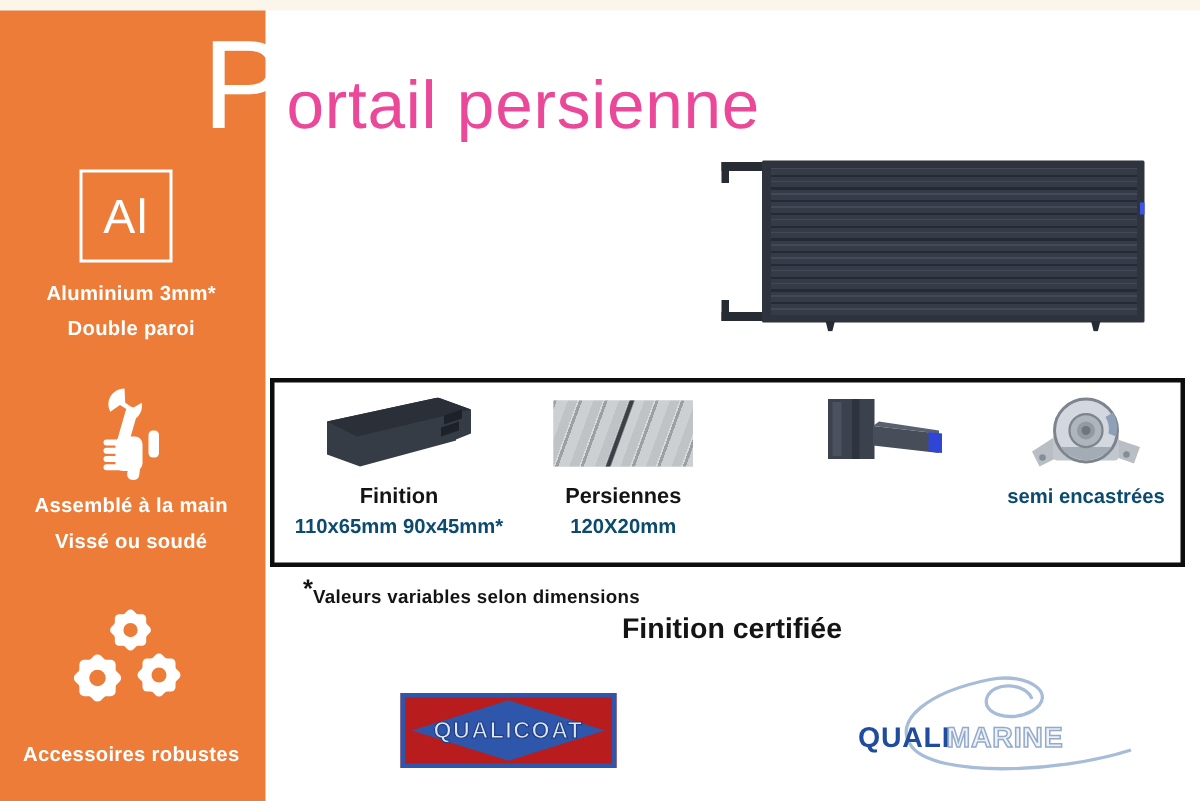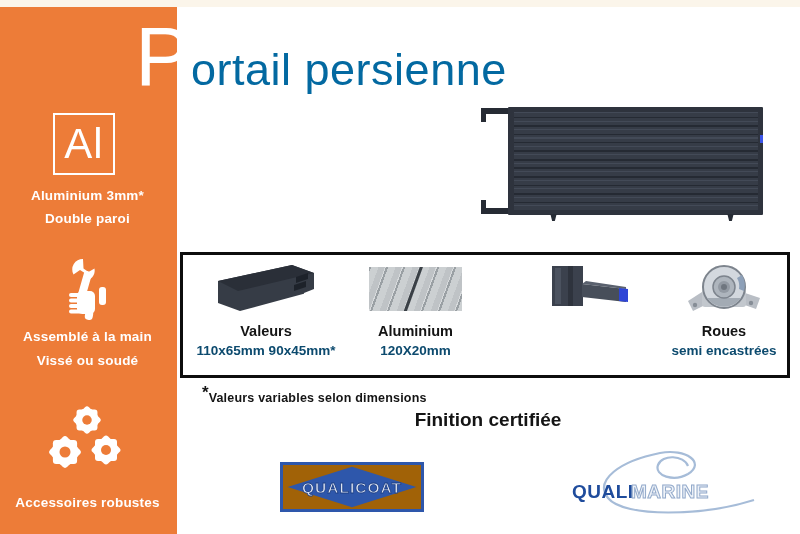--- a/index.html
+++ b/index.html
@@ -4,35 +4,35 @@
 <style>
   * { margin:0; padding:0; box-sizing:border-box; }
   body { background:#ffffff; font-family:"Liberation Sans", sans-serif; }
   .canvas { position:relative; width:800px; height:534px; background:#ffffff; overflow:hidden; }
 
   
   .top-strip { position:absolute; left:0; top:0; width:800px; height:7px; background:#fbf5ea; }
   .sidebar { position:absolute; left:0; top:7px; width:177px; height:527px; background:#ed7c38; }
   .al-box { position:absolute; left:53px; top:106px; width:62px; height:62px; border:2.5px solid #ffffff;
             display:flex; align-items:center; justify-content:center; }
-  .al-box span { color:#ffffff; font-size:42px; font-weight:400; letter-spacing:1px; }
+  .al-box span { color:#ffffff; font-size:32px; font-weight:400; letter-spacing:1px; }
   .side-label { position:absolute; left:0; width:175px; text-align:center; color:#ffffff;
                 font-weight:700; font-size:13.5px; letter-spacing:0.2px; }
   .lbl-alu   { top:181px; }
   .lbl-paroi { top:204px; }
   .lbl-assemble { top:322px; }
   .lbl-visse    { top:346px; }
   .lbl-access   { top:488px; }
   .icon-wrench { position:absolute; left:62px; top:251px; }
   .icon-gears  { position:absolute; left:44px; top:393px; }
 
   
   .title { position:absolute; left:135px; top:16px; white-space:nowrap; }
   .title .big-p { font-size:84px; line-height:80px; color:#ffffff; font-weight:400; }
-  .title .rest  { font-size:45px; color:#0369a1; font-weight:400; letter-spacing:0.5px; }
+  .title .rest  { font-size:45px; color:#ec4899; font-weight:400; letter-spacing:0.5px; }
 
   
   .gate { position:absolute; left:481px; top:103px; width:285px; height:118px; }
   .gate-body { position:absolute; left:27px; top:4px; width:255px; height:108px;
                background:#2e333d; border-radius:1px; }
   .gate-slats { position:absolute; left:6px; top:5px; right:5px; bottom:5px;
     background:repeating-linear-gradient(180deg,
       #434a57 0px, #434a57 1px,
       #363c47 1px, #363c47 4.5px,
       #252a33 4.5px, #252a33 6px,
@@ -65,22 +65,22 @@
     background-color:#c9ccce; }
 
   
   .footnote { position:absolute; left:202px; top:383px; color:#141414; }
   .footnote .ast { font-size:17px; font-weight:700; vertical-align:4px; }
   .footnote .txt { font-size:12.5px; font-weight:700; letter-spacing:0.2px;text-align:right; }
   .finition { position:absolute; left:378px; top:409px; width:220px; text-align:center;
               font-size:19px; font-weight:700; color:#141414; }
 
   
-  .qualicoat { position:absolute; left:280px; top:462px; width:144px; height:50px;
-               border:3px solid #2e57ab; background:#a16207; }
+  .qualicoat { position:absolute; left:267px; top:462px; width:144px; height:50px;
+               border:3px solid #2e57ab; background:#b91c1c; }
   .qualicoat .diamond { position:absolute; left:2px; top:1px; right:2px; bottom:1px; background:#2e57ab;
                clip-path:polygon(50% 2%, 98% 50%, 50% 98%, 2% 50%); }
   .qualicoat .qc-text { position:absolute; left:0; right:0; top:14px; text-align:center;
                font-size:15.5px; font-weight:700; letter-spacing:1px; color:#dfe5f2;
                -webkit-text-stroke:0.8px #1d3f85; }
   .qualimarine { position:absolute; left:558px; top:450px; width:212px; height:72px; }
 </style>
 </head>
 <body>
 
@@ -161,29 +161,29 @@
     <div class="feature feat-1">
       <div class="thumb">
         <svg width="96" height="48" viewBox="0 0 96 48">
           <polygon points="0,16 74,0 96,8 96,26 22,46 0,38" fill="#363c46"></polygon>
           <polygon points="0,16 74,0 96,8 20,26" fill="#2a2f38"></polygon>
           <polygon points="78,12 90,8 90,14 78,18" fill="#1d222a"></polygon>
           <polygon points="76,20 88,16 88,22 76,26" fill="#1d222a"></polygon>
           <polygon points="86,28 96,24 96,36 86,38" fill="#ffffff"></polygon>
         </svg>
       </div>
-      <div class="f-title">Valeurs</div>
+      <div class="f-title">Finition</div>
       <div class="f-sub">110x65mm 90x45mm*</div>
     </div>
 
     <div class="feature feat-2">
       <div class="thumb">
         <div class="thumb-persiennes"></div>
       </div>
-      <div class="f-title">Aluminium</div>
+      <div class="f-title">Persiennes</div>
       <div class="f-sub">120X20mm</div>
     </div>
 
     <div class="feature feat-3">
       <div class="thumb">
         <svg width="100" height="50" viewBox="0 0 100 50">
           <rect x="14" y="2" width="31" height="40" fill="#3b414d"></rect>
           <rect x="17" y="4" width="6" height="36" fill="#4b525f"></rect>
           <rect x="30" y="2" width="5" height="40" fill="#2e333d"></rect>
           <polygon points="44,20 88,25 88,23 48,17" fill="#5a616e"></polygon>
@@ -202,21 +202,20 @@
           <circle cx="65" cy="40" r="2.2" fill="#868d96"></circle>
           <rect x="16" y="27" width="44" height="17" rx="3" fill="#c2c7cd"></rect>
           <circle cx="38" cy="24" r="21" fill="#d3d8de" stroke="#7d848d" stroke-width="2"></circle>
           <path d="M55,35 a21,21 0 0 1 -34,0 z" fill="#a3abb4"></path>
           <path d="M56,12 a21,21 0 0 1 2,16 l-5,-2 a16,16 0 0 0 -2,-11 z" fill="#8da0b8"></path>
           <circle cx="38" cy="24" r="11" fill="#aeb5bd" stroke="#7d848d" stroke-width="1.5"></circle>
           <circle cx="38" cy="24" r="6" fill="#939aa3"></circle>
           <circle cx="38" cy="24" r="3" fill="#6f767f"></circle>
         </svg>
       </div>
-      <div class="f-title">Roues</div>
       <div class="f-sub">semi encastrées</div>
     </div>
   </div>
 
   <div class="footnote">
     <span class="ast">*</span><span class="txt">Valeurs variables selon dimensions</span>
   </div>
   <div class="finition">Finition certifiée</div>
 
   <div class="qualicoat">

